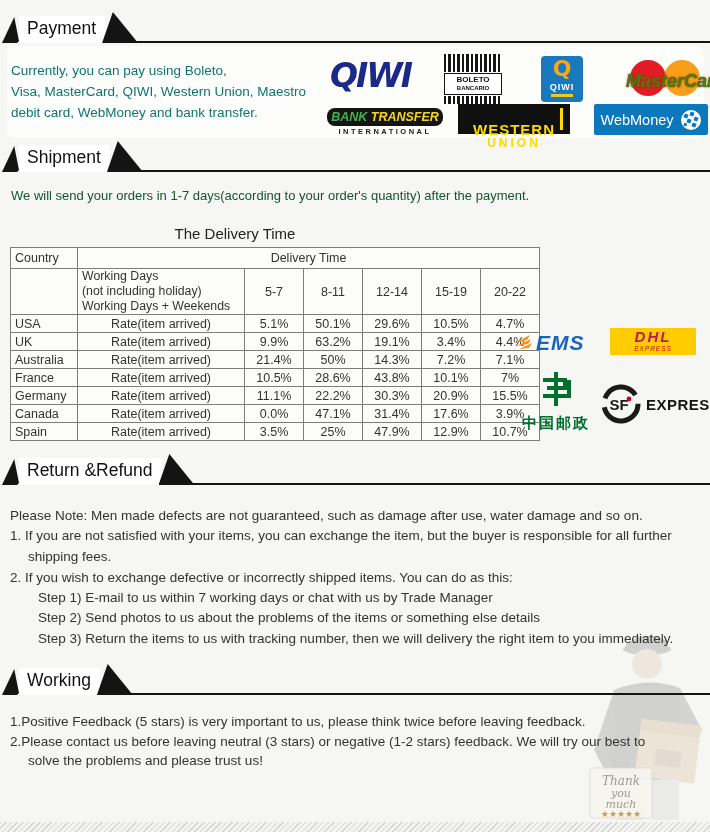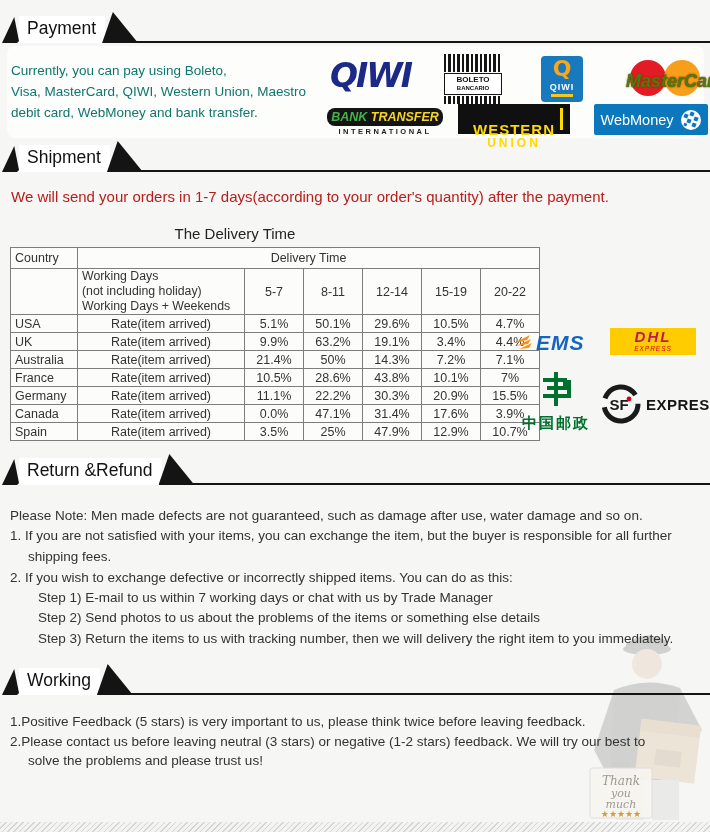--- a/index.html
+++ b/index.html
@@ -48,21 +48,21 @@
   .logo-wu{position:absolute;left:136px;top:54px;width:112px;height:30px;background:#101010;color:#ffd900;
            text-align:center;font-weight:bold;line-height:1;}
   .wu-line1{font-size:15px;letter-spacing:1px;margin-top:18px;}
   .wu-line2{font-size:12px;letter-spacing:3px;}
   .wu-bar{position:absolute;right:7px;top:4px;width:3px;height:22px;background:#ffd900;}
   .logo-wm{position:absolute;left:272px;top:54px;width:114px;height:31px;background:#0b78bd;border-radius:2px;
            display:flex;align-items:center;justify-content:center;gap:6px;color:#fff;}
   .wm-text{font-size:14.5px;}
 
   
-  .ship-intro{position:absolute;left:11px;top:188px;font-size:15px;color:#b91c1c;}
+  .ship-intro{position:absolute;left:11px;top:188px;font-size:13px;color:#14532d;}
   .table-title{position:absolute;left:10px;top:225px;width:450px;text-align:center;font-size:15px;color:#222;}
   table.delivery{position:absolute;left:10px;top:247px;border-collapse:collapse;background:#fcfcfb;
                  font-size:12.5px;color:#333;table-layout:fixed;}
   table.delivery td,table.delivery th{border:1px solid #7d7d7d;font-weight:normal;padding:0 4px;}
   th.h-country{width:58px;text-align:left;height:20px;}
   th.h-delivery{width:425px;text-align:center;}
   td.c-desc{width:158px;text-align:left;font-size:12.3px;line-height:15px;padding:2px 4px;}
   td.c-range{width:50px;text-align:center;}
   td.c-country{text-align:left;height:17px;}
   td.c-rate{text-align:center;}

